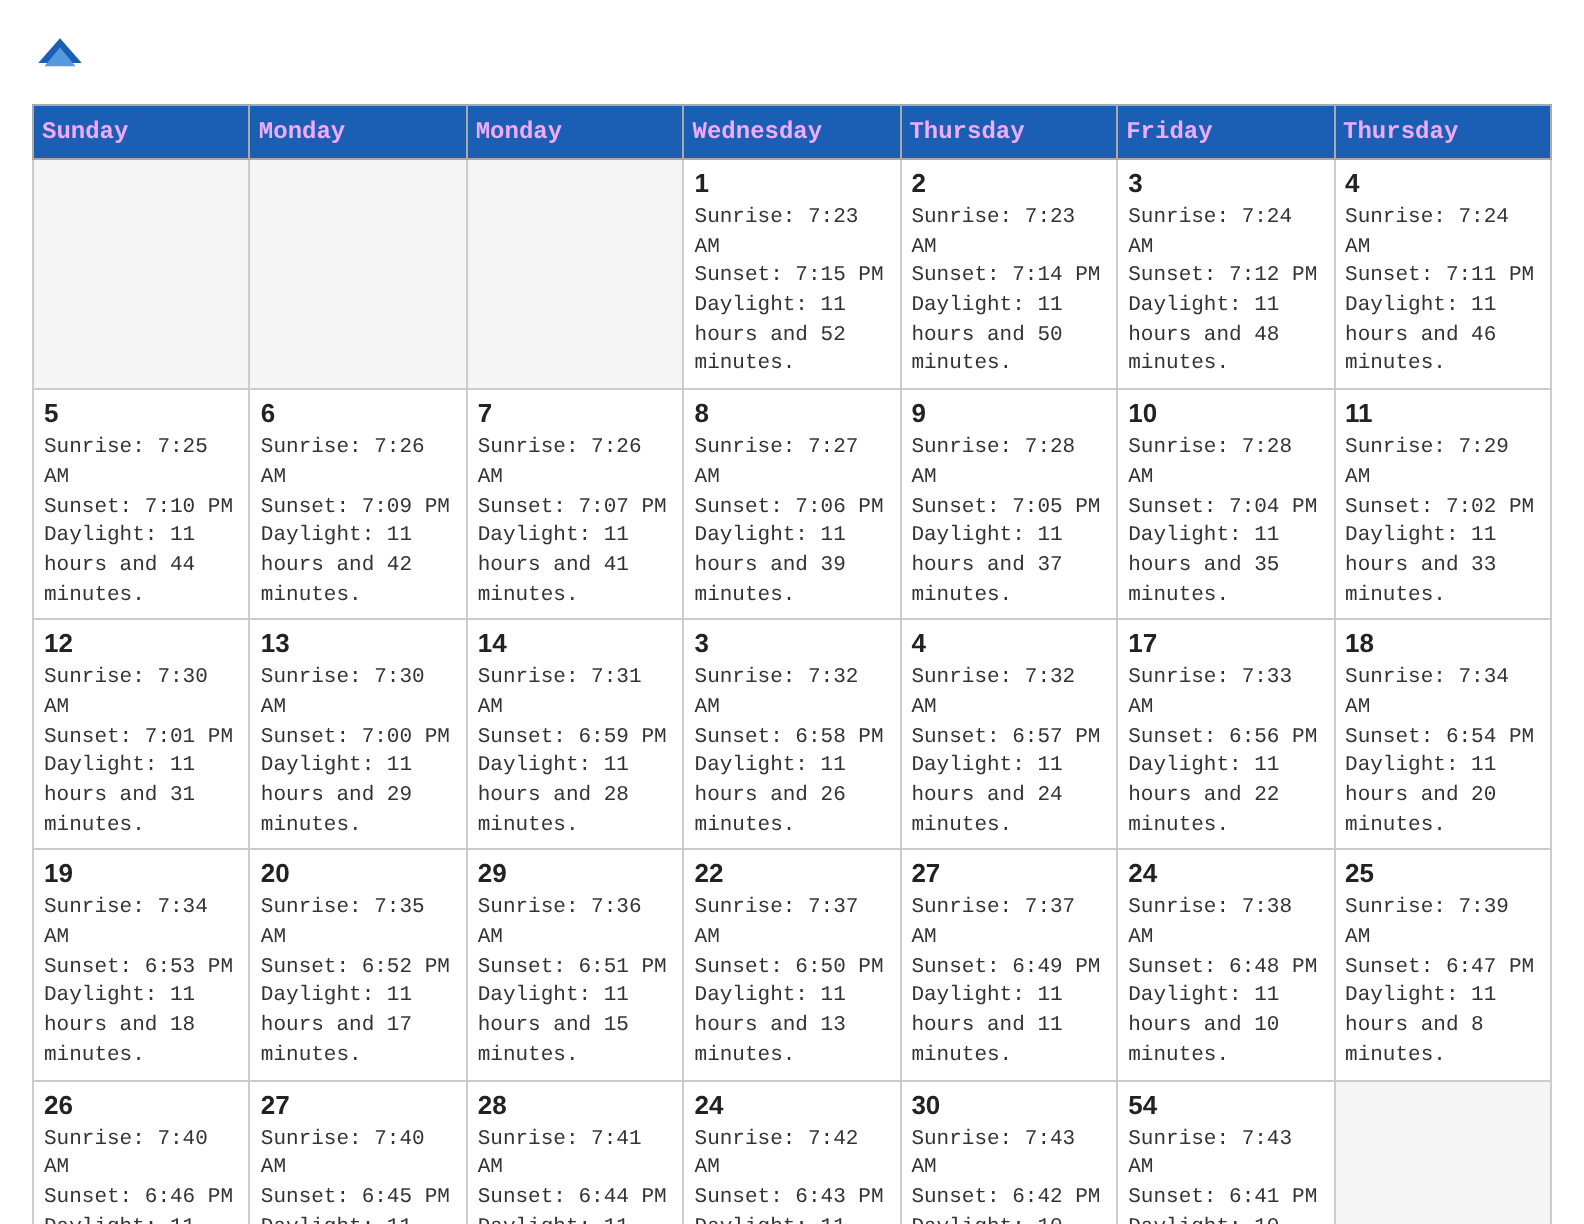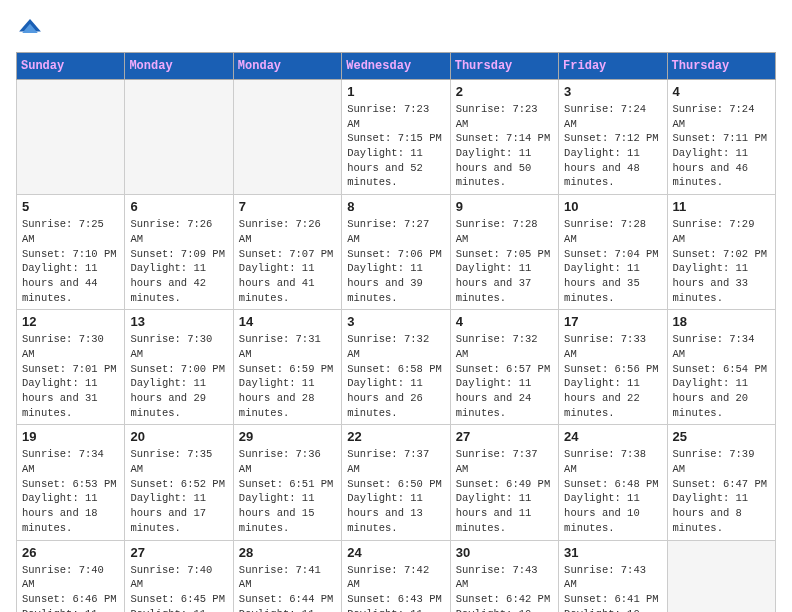--- a/index.html
+++ b/index.html
@@ -244,19 +244,19 @@
         </td>
         <td>
           <div class="day-number">24</div>
           <div class="day-info">Sunrise: 7:42 AM<br>Sunset: 6:43 PM<br>Daylight: 11 hours and 1 minute.</div>
         </td>
         <td>
           <div class="day-number">30</div>
           <div class="day-info">Sunrise: 7:43 AM<br>Sunset: 6:42 PM<br>Daylight: 10 hours and 59 minutes.</div>
         </td>
         <td>
-          <div class="day-number">31</div>
+          <div class="day-number">54</div>
           <div class="day-info">Sunrise: 7:43 AM<br>Sunset: 6:41 PM<br>Daylight: 10 hours and 57 minutes.</div>
         </td>
         <td class="empty"></td>
       </tr>
     </tbody>
 </table>
 
 </body></html>

